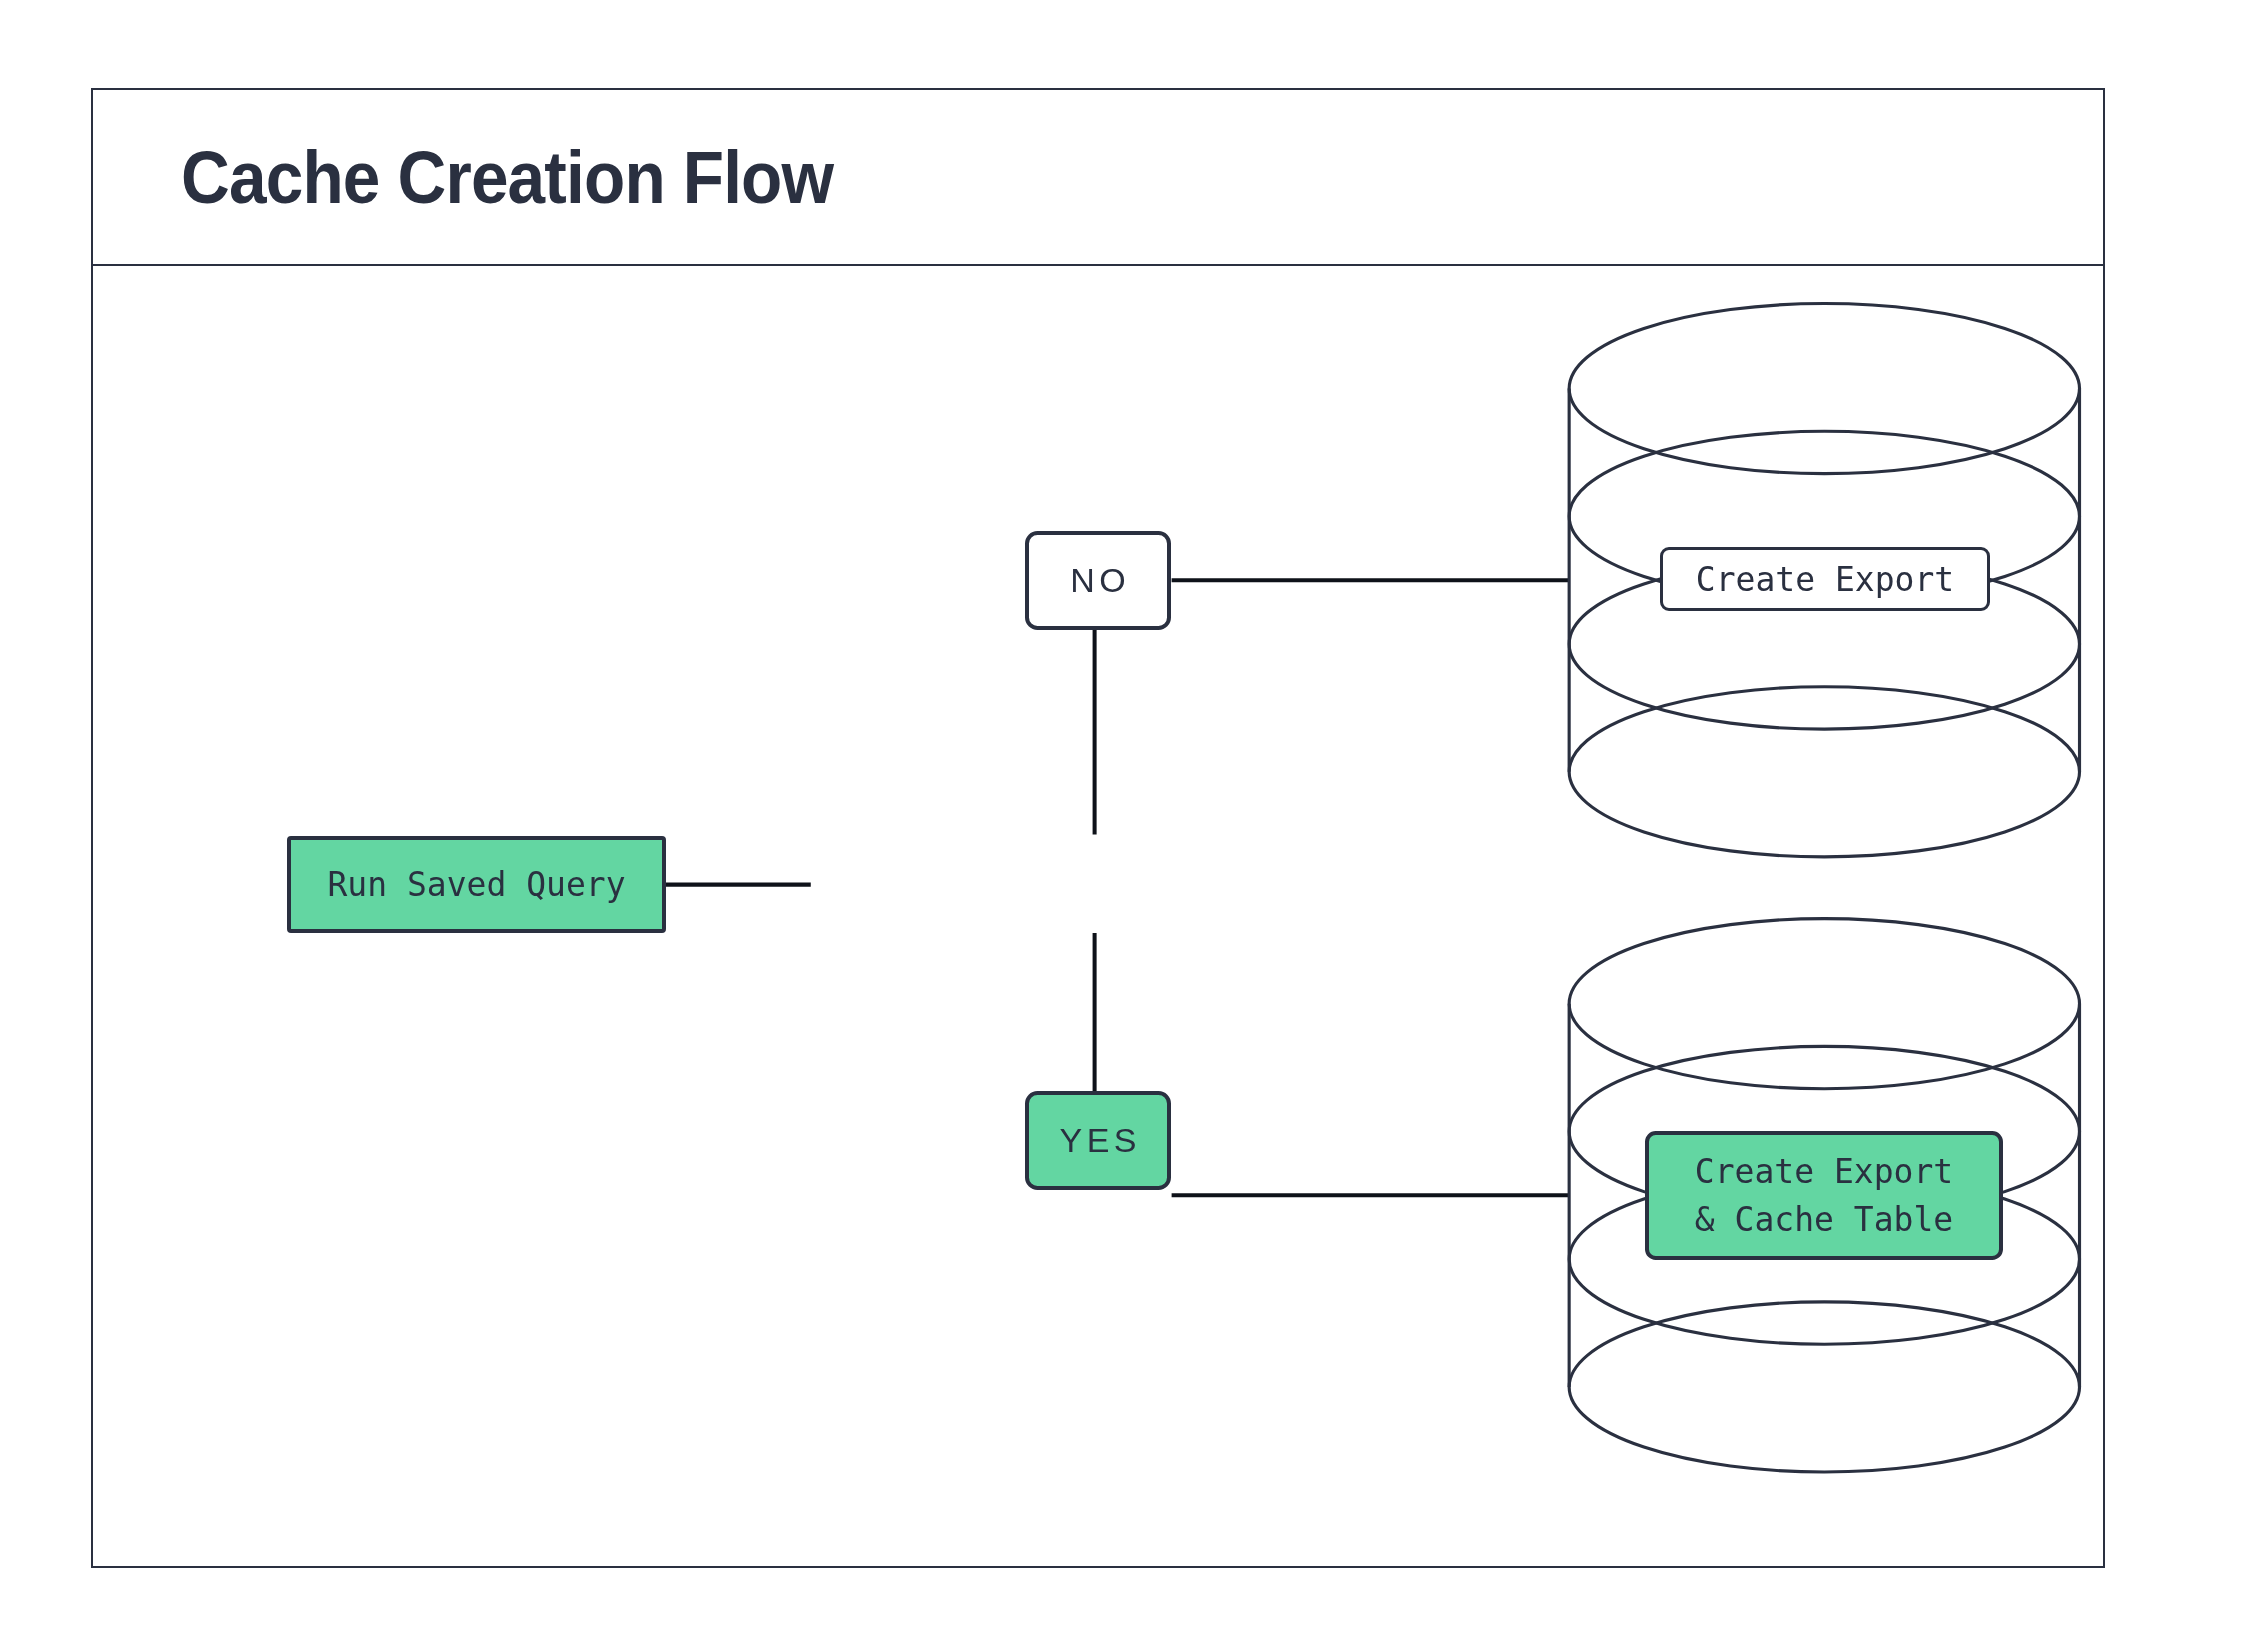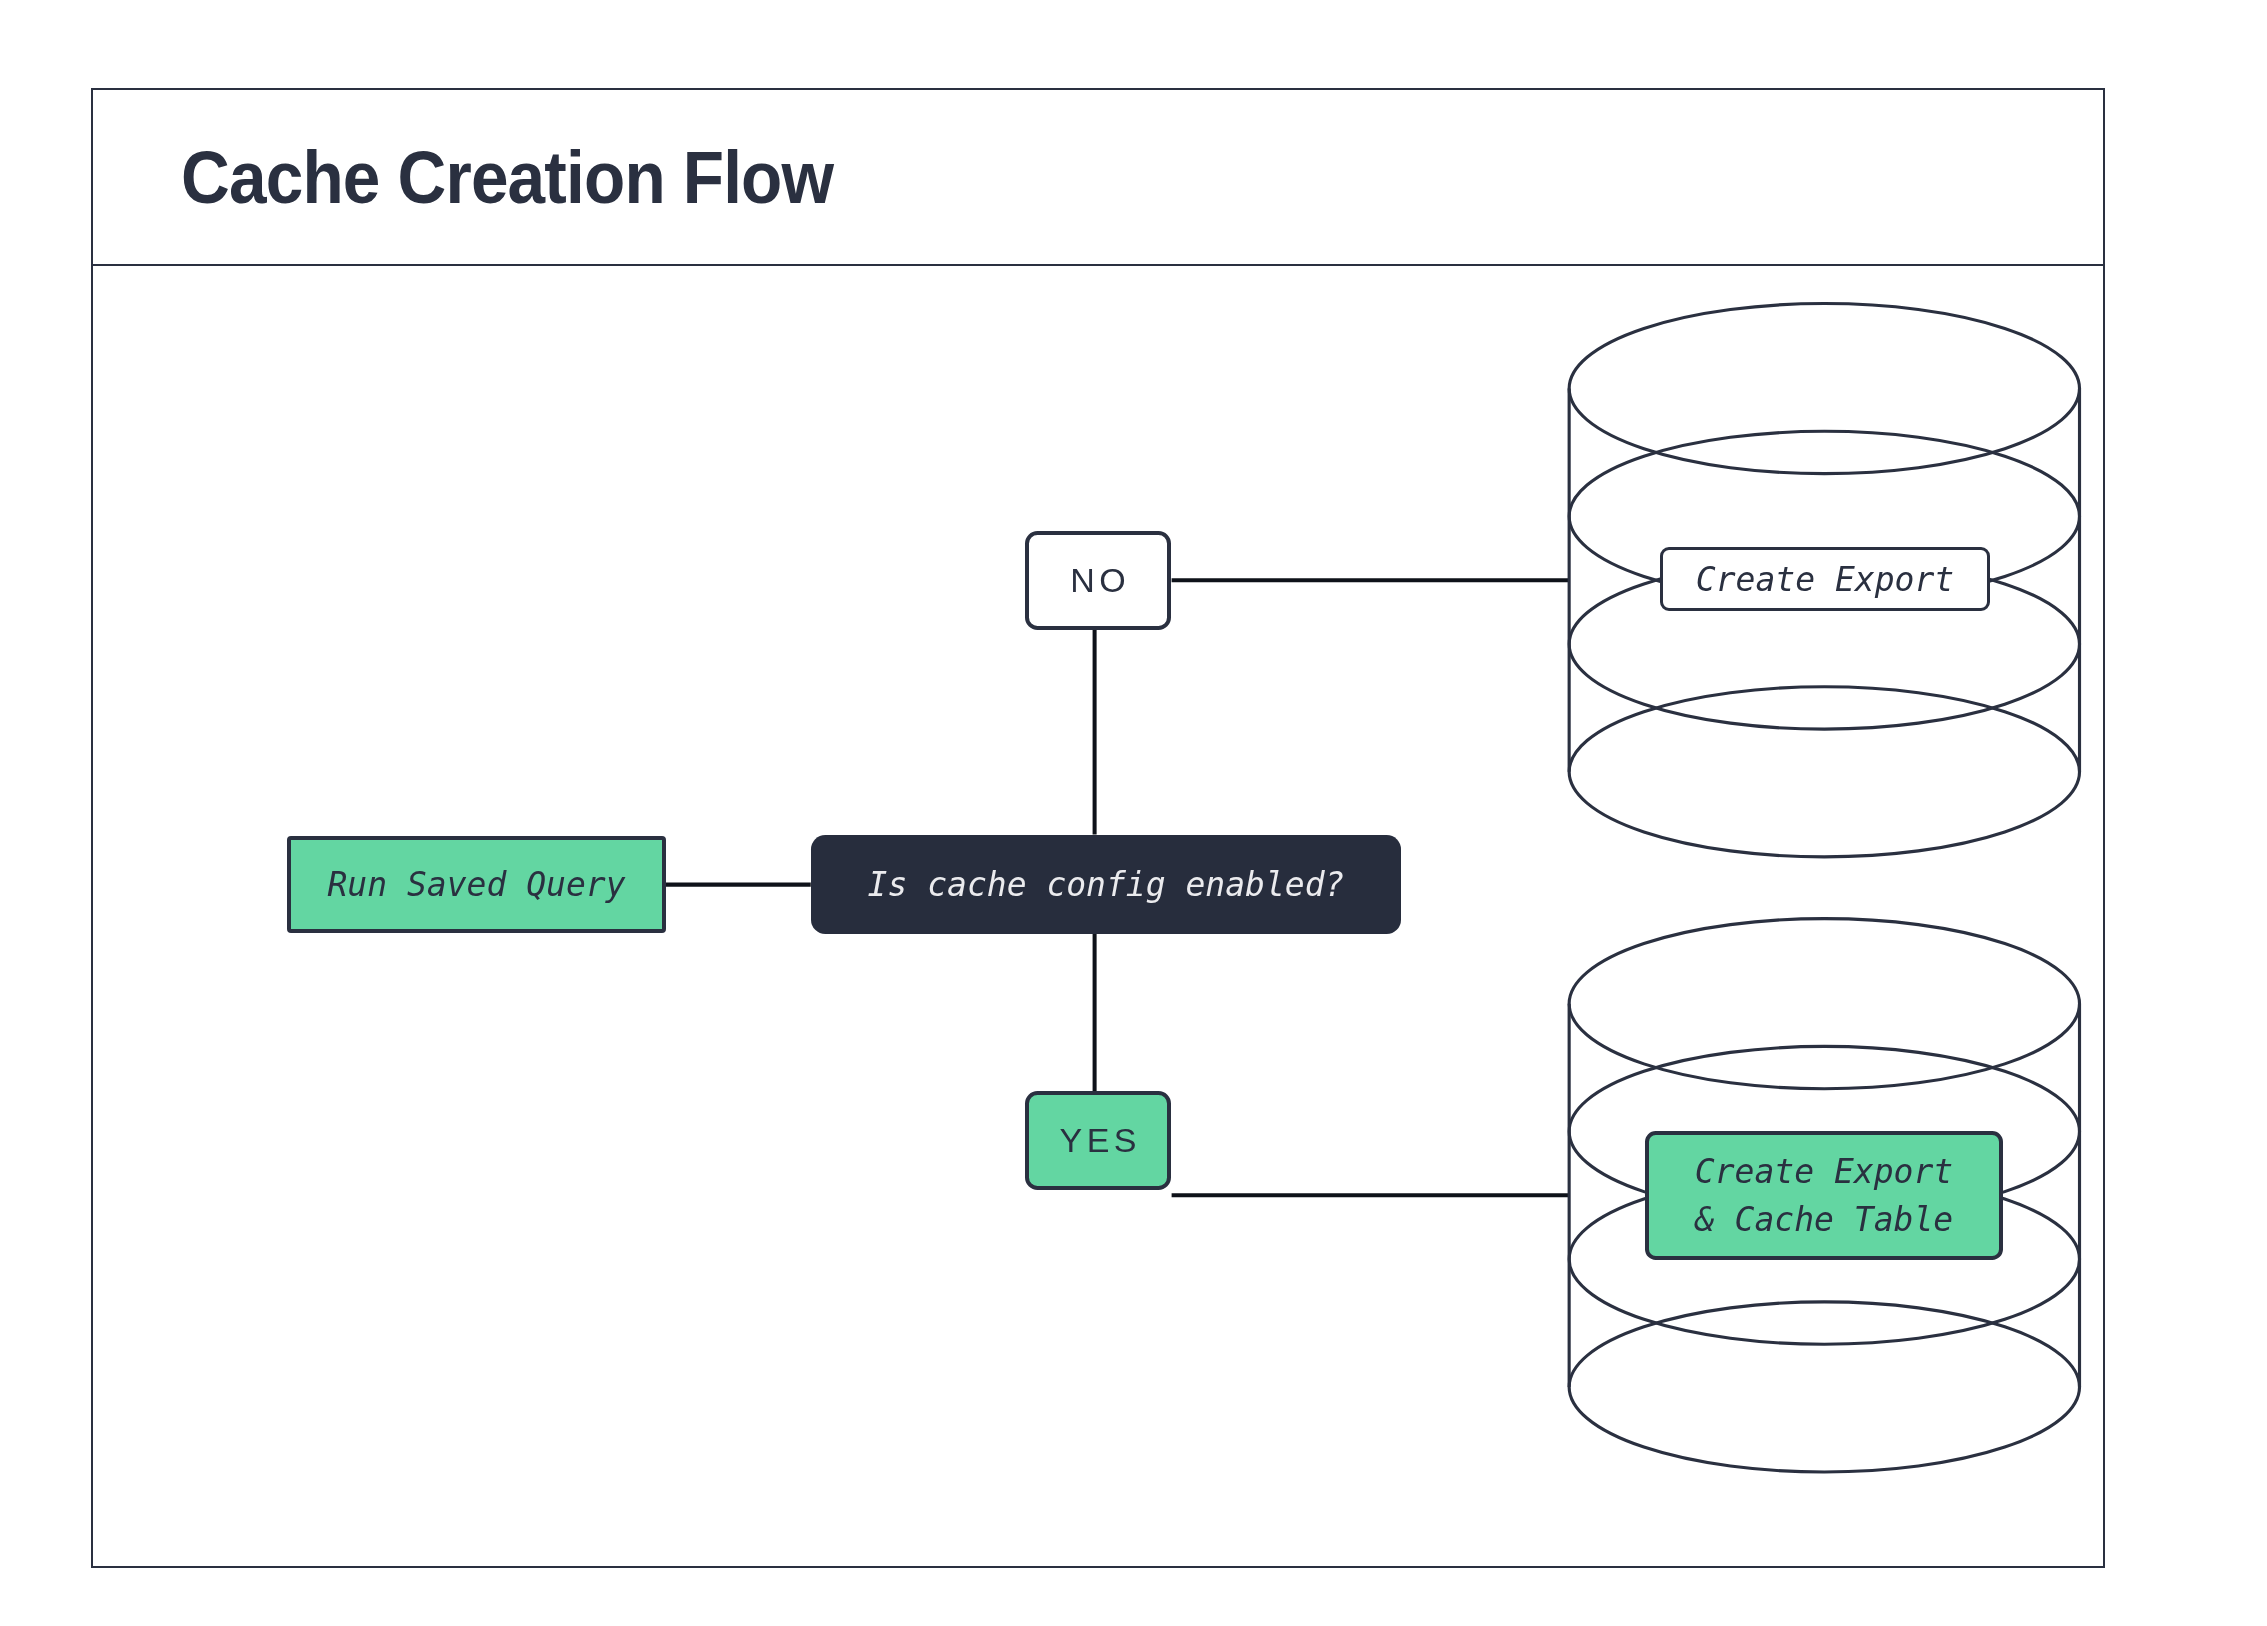--- a/index.html
+++ b/index.html
@@ -50,21 +50,21 @@
   .cyl-fill { fill: var(--paper); stroke: none; }
 
   
   .node {
     position: absolute;
     display: flex; align-items: center; justify-content: center;
     text-align: center;
     color: var(--ink);
     white-space: pre;
   }
-  .mono { font-family: "DejaVu Sans Mono", "Liberation Mono", monospace; font-size: 33px; font-style: italic; }
+  .mono { font-family: "DejaVu Sans Mono", "Liberation Mono", monospace; font-size: 33px; }
   .node-start {
     left: 287px; top: 836px; width: 379px; height: 97px;
     background: var(--green);
     border: 4.5px solid var(--ink);
     border-radius: 4px;
   }
   .node-decision {
     left: 811px; top: 835px; width: 590px; height: 99px;
     background: var(--dark);
     color: var(--light-text);
@@ -137,23 +137,20 @@
       <ellipse class="cyl-stroke" cx="2037" cy="1121" rx="285" ry="95"></ellipse>
       <line class="cyl-stroke" x1="1752" y1="1121" x2="1752" y2="1549"></line>
       <line class="cyl-stroke" x1="2322" y1="1121" x2="2322" y2="1549"></line>
     </g>
   </svg>
 
   <div class="node mono node-start">
     <span>Run Saved Query</span>
   </div>
 
-  <div class="node mono node-decision">
-    <span>Is cache config enabled?</span>
-  </div>
 
   <div class="node node-branch node-no">
     <span>NO</span>
   </div>
 
   <div class="node node-branch node-yes">
     <span>YES</span>
   </div>
 
   <div class="node mono node-result-no">

